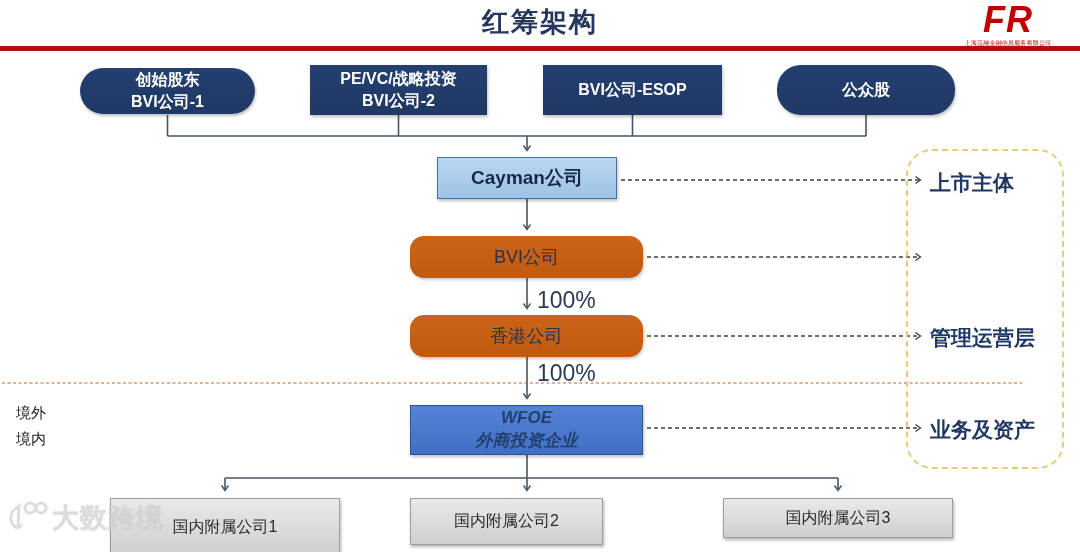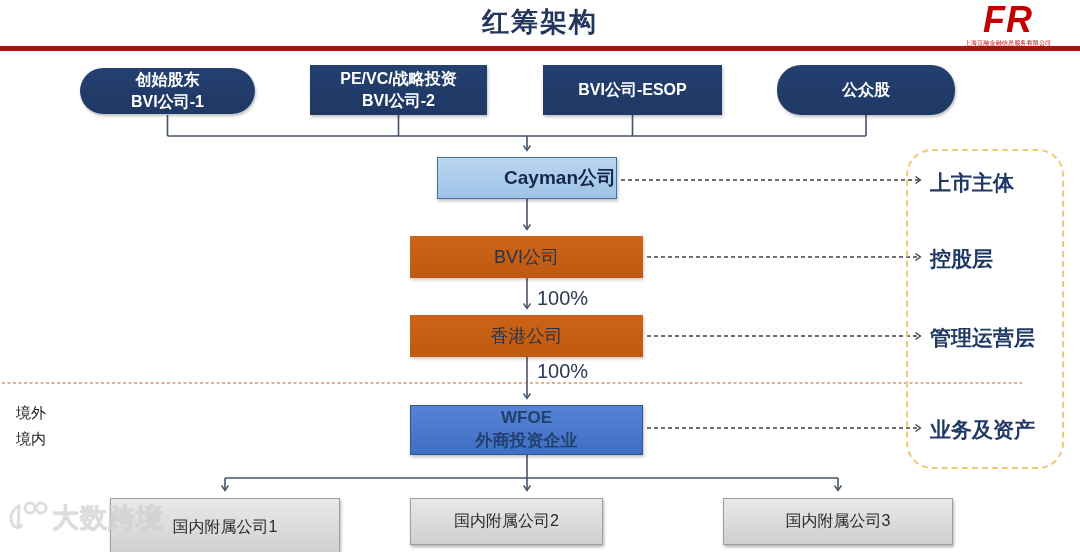--- a/index.html
+++ b/index.html
@@ -77,41 +77,43 @@
     color: #17284A;
     font-weight: bold;
     font-size: 19px;
     box-shadow: 1px 2px 3px rgba(0,0,0,0.25);
   }
   .orange-box {
     background: linear-gradient(180deg, #CC6317, #C05A10);
     color: #26334D;
     font-size: 18px;
     box-shadow: 1px 2px 3px rgba(0,0,0,0.2);
+    border-radius: 14px;
   }
   .wfoe-box {
     background: linear-gradient(180deg, #5584D6, #3F6EC4);
     border: 1.5px solid #2F5597;
     color: #21406E;
     font-weight: 600;
     font-size: 17px;
     line-height: 1.35;
     box-shadow: 1px 2px 3px rgba(0,0,0,0.25);
+    font-style: italic;
   }
   .gray-box {
     background: linear-gradient(180deg, #E9E9E9, #CFCFCF);
     border: 1px solid #9E9E9E;
     color: #2B2B2B;
     font-size: 16px;
     box-shadow: 1px 2px 3px rgba(0,0,0,0.3);
   }
   .pct-label {
     position: absolute;
     z-index: 2;
-    font-size: 20px;
+    font-size: 23px;
     color: #2B3A55;
   }
   .region-label {
     position: absolute;
     z-index: 2;
     font-size: 15px;
     color: #222;
     margin-top: 44px;
   }
   .right-panel {
@@ -217,21 +219,21 @@
   </div>
   <div class="node navy-box" style="left:543px; top:65px; width:179px; height:50px;text-align:right;">
     <span>BVI公司-ESOP</span>
     <span></span>
   </div>
   <div class="node navy-box" style="left:777px; top:65px; width:178px; height:50px;border-radius:24px;">
     <span>公众股</span>
     <span></span>
   </div>
 
-  <div class="node cayman-box" style="left:437px; top:157px; width:180px; height:42px;align-items:flex-end;">
+  <div class="node cayman-box" style="left:437px; top:157px; width:180px; height:42px;">
     <span>Cayman公司</span>
   </div>
   <div class="node orange-box" style="left:410px; top:236px; width:233px; height:42px;">
     <span>BVI公司</span>
   </div>
   <div class="pct-label" style="left:537px; top:287px;">100%</div>
   <div class="node orange-box" style="left:410px; top:315px; width:233px; height:42px;">
     <span>香港公司</span>
   </div>
   <div class="pct-label" style="left:537px; top:360px;">100%</div>
@@ -239,26 +241,25 @@
     <span>WFOE</span>
     <span>外商投资企业</span>
   </div>
 
   <div class="node gray-box" style="left:110px; top:498px; width:230px; height:58px;">
     <span>国内附属公司1</span>
   </div>
   <div class="node gray-box" style="left:410px; top:498px; width:193px; height:47px;">
     <span>国内附属公司2</span>
   </div>
-  <div class="node gray-box" style="left:723px; top:498px; width:230px; height:47px;">
+  <div class="node gray-box" style="left:723px; top:498px; width:230px; height:40px;">
     <span>国内附属公司3</span>
   </div>
 
   <div class="right-label" style="top:169px;">上市主体</div>
-  <div class="right-label" style="top:245px;">控股层</div>
   <div class="right-label" style="top:324px;">管理运营层</div>
   <div class="right-label" style="top:416px;">业务及资产</div>
 
   <div class="region-label" style="left:16px; top:360px;">境外</div>
   <div class="region-label" style="left:16px; top:386px;">境内</div>
 
   <div class="watermark">
     <svg width="42" height="40" viewBox="0 0 42 40">
       <g fill="none" stroke="#D2D2D2" stroke-width="3" stroke-linecap="round">
         <path d="M8 12 C5 14, 4 20, 6 25 C8 30, 13 31, 15 27"></path>

